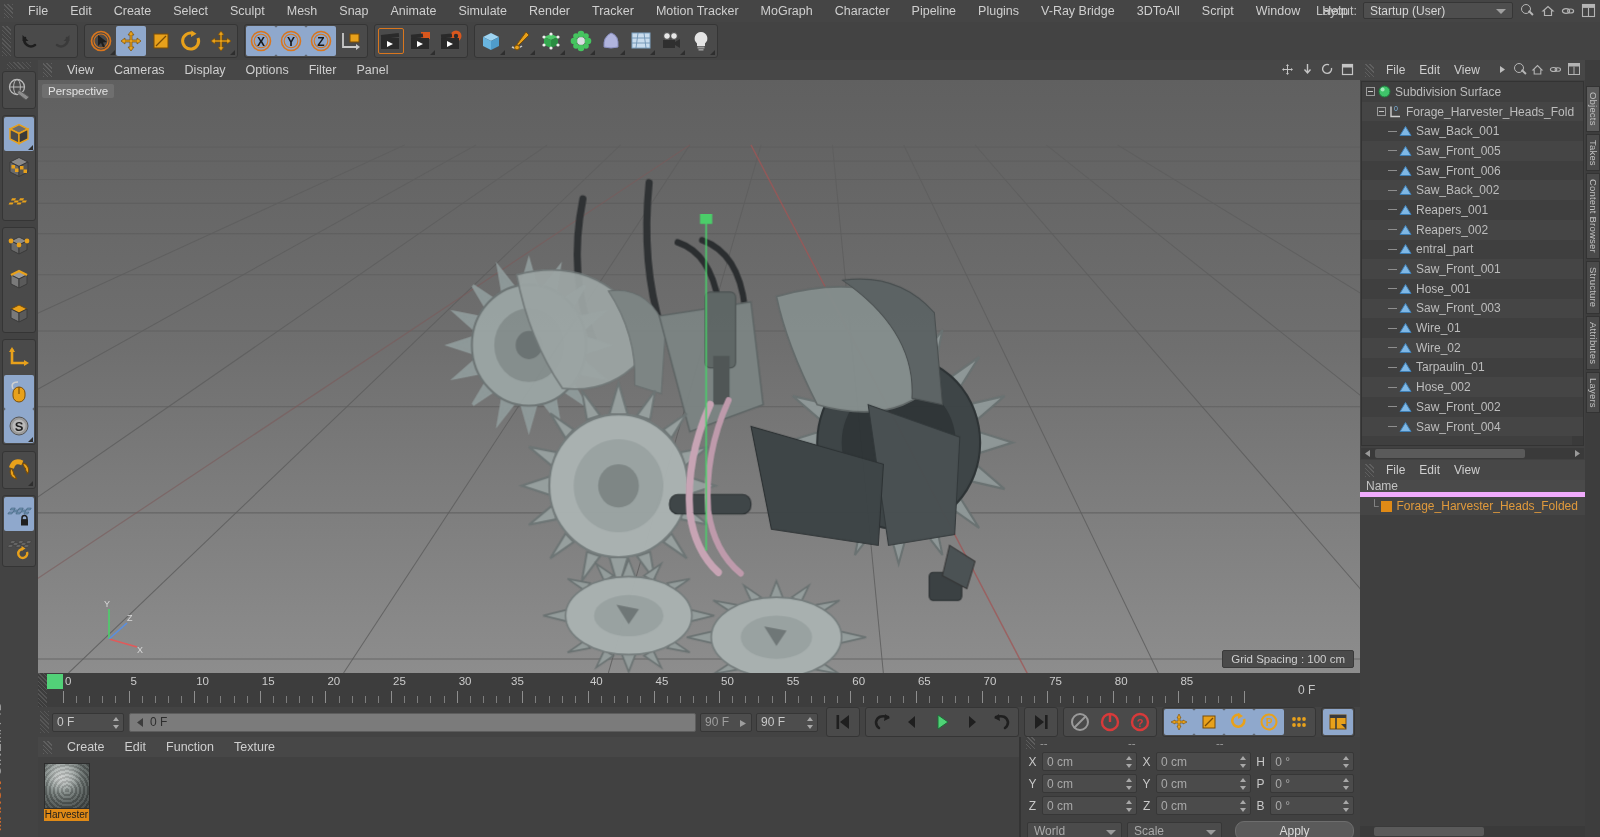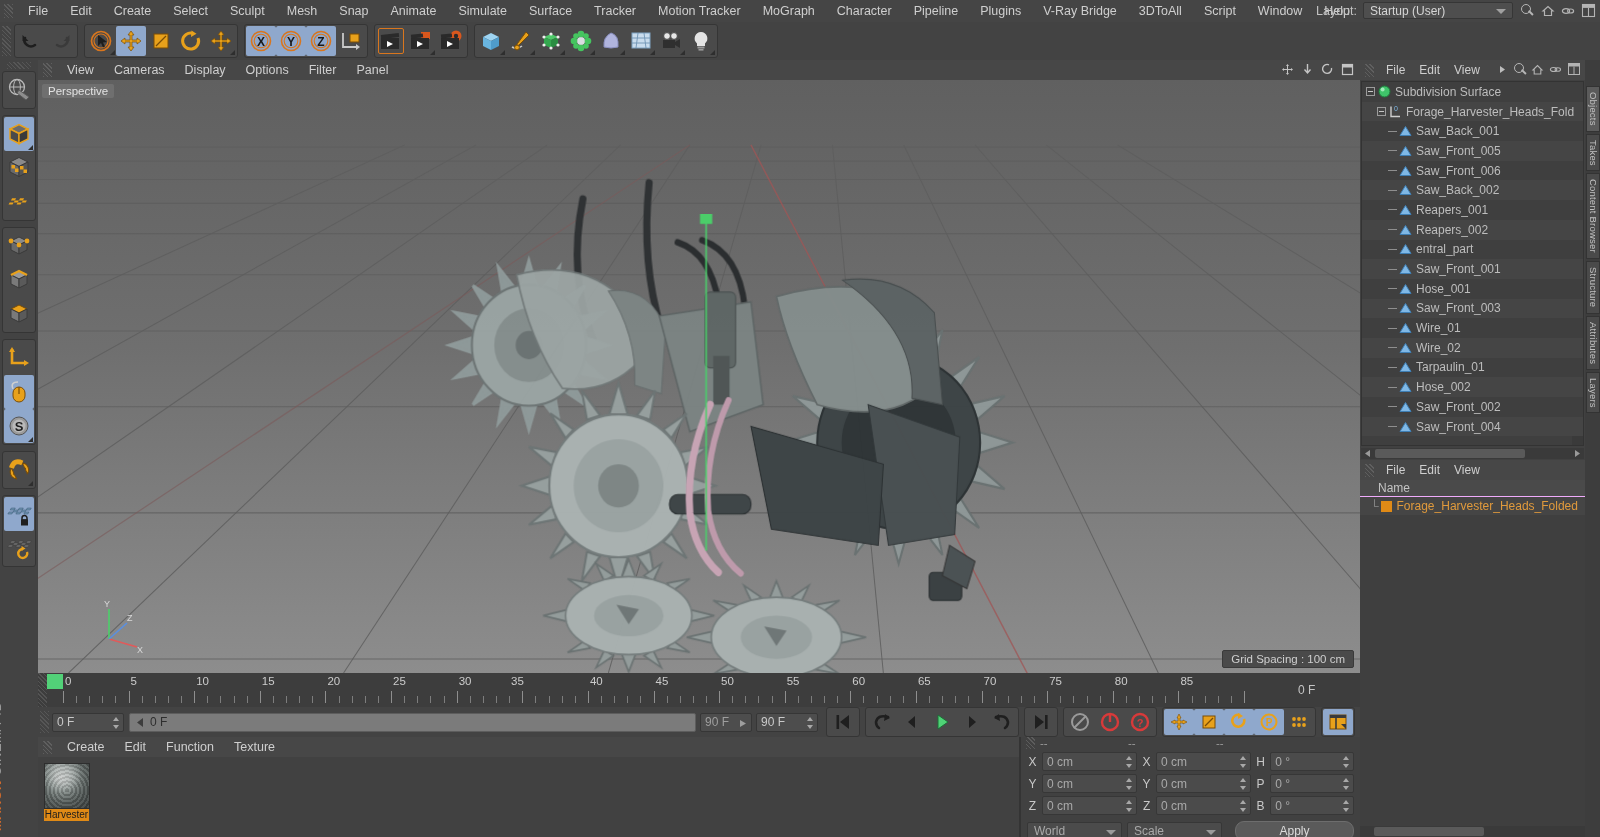--- a/index.html
+++ b/index.html
@@ -123,21 +123,21 @@
   .plusbox{ width:9px;height:9px;border:1px solid #9b9b9b; position:relative; margin-right:3px; flex:0 0 auto;}
   .plusbox:before{content:"";position:absolute;left:1px;top:3px;width:5px;height:1px;background:#c6c6c6;}
   .dashc{ width:9px; height:1px; background:#8e8e8e; margin-right:2px; flex:0 0 auto;}
   .hscroll{ height:11px; background:#3a3a3a; margin:1px; position:relative;}
   .hscroll .thumb{ position:absolute; left:14px; top:1px; height:9px; width:150px; background:#5a5a5a; border-radius:2px;}
 
   .vscroll{ position:absolute; right:0; top:0; bottom:0; width:11px; background:#3a3a3a;}
   .vscroll .thumb{ position:absolute; left:1px; top:2px; width:9px; height:300px; background:#5a5a5a;border-radius:2px;}
 
   .layerpanel{ flex:0 0 auto; display:flex; flex-direction:column; }
-  .namehdr{ height:17px; background:#4a4a4a; display:flex; align-items:center; padding-left:18px; font-size:12px; color:#c4c4c4; border-bottom:1px solid #f0abfc;}
+  .namehdr{ height:17px; background:#4a4a4a; display:flex; align-items:center; padding-left:6px; font-size:12px; color:#c4c4c4; border-bottom:5px solid #f0abfc;}
   .layerrow{ height:18px; display:flex; align-items:center; padding-left:10px; font-size:12px; color:#e09a3c; background:#454545;}
   .layerswatch{ width:11px;height:11px;background:#e08a16; margin-right:5px; flex:0 0 auto;}
   .layerbody{ background:#3f3f3f; flex:1 1 auto; min-height:120px;}
 
   
   .rtabs{ width:15px; flex:0 0 auto; background:#3d3d3d; display:flex; flex-direction:column; align-items:center; padding-top:26px; gap:2px;}
   .rtab{ width:14px; background:#4a4a4a; border:1px solid #333; color:#c0c0c0; font-size:9.5px;
          writing-mode:vertical-rl; text-orientation:mixed; padding:5px 0; white-space:nowrap; letter-spacing:.2px;}
   .rtab.act{ background:#5b5b5b;}
 
@@ -174,21 +174,21 @@
     <div style="width:9px;height:14px;background:repeating-linear-gradient(45deg,#6f6f6f 0 1px,transparent 1px 3px);opacity:.55;margin:0 4px;"></div>
     <div class="mi">File</div>
     <div class="mi">Edit</div>
     <div class="mi">Create</div>
     <div class="mi">Select</div>
     <div class="mi">Sculpt</div>
     <div class="mi">Mesh</div>
     <div class="mi">Snap</div>
     <div class="mi">Animate</div>
     <div class="mi">Simulate</div>
-    <div class="mi">Surface</div>
+    <div class="mi">Render</div>
     <div class="mi">Tracker</div>
     <div class="mi">Motion Tracker</div>
     <div class="mi">MoGraph</div>
     <div class="mi">Character</div>
     <div class="mi">Pipeline</div>
     <div class="mi">Plugins</div>
     <div class="mi">V-Ray Bridge</div>
     <div class="mi">3DToAll</div>
     <div class="mi">Script</div>
     <div class="mi">Window</div>

